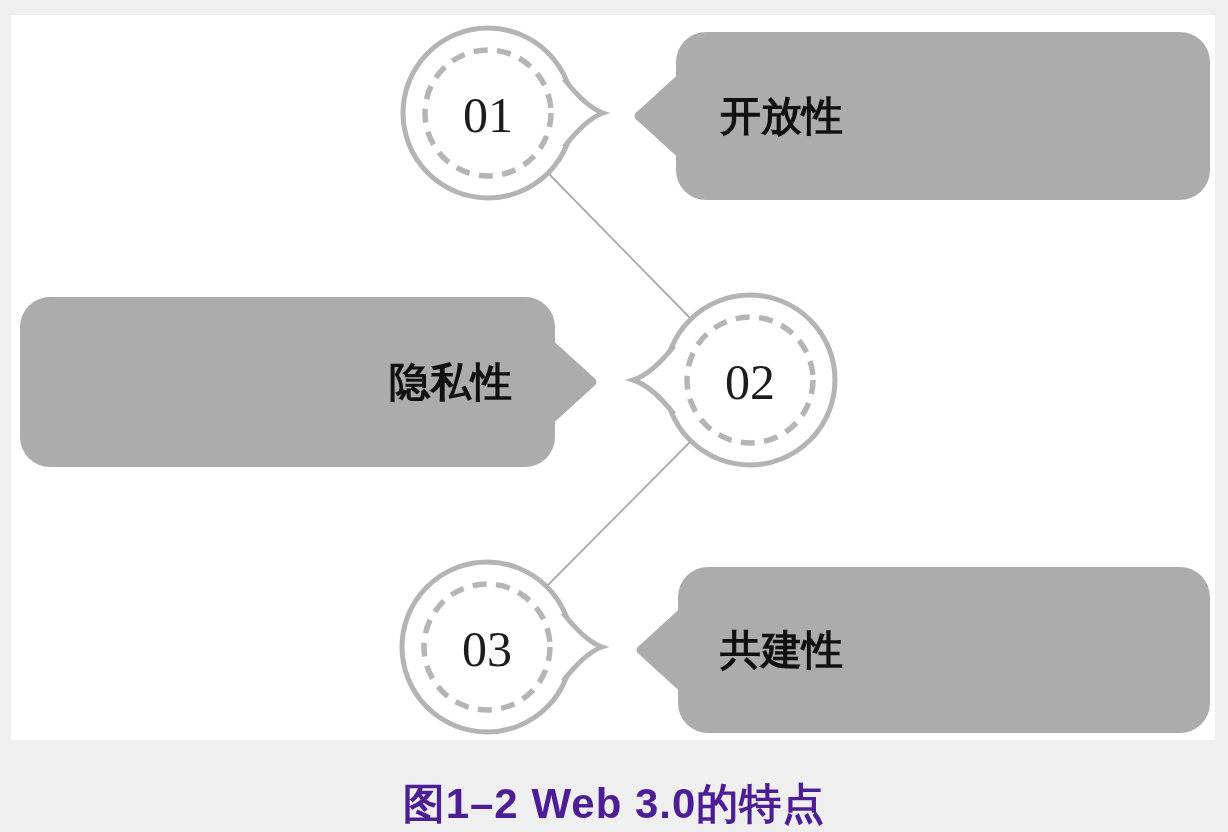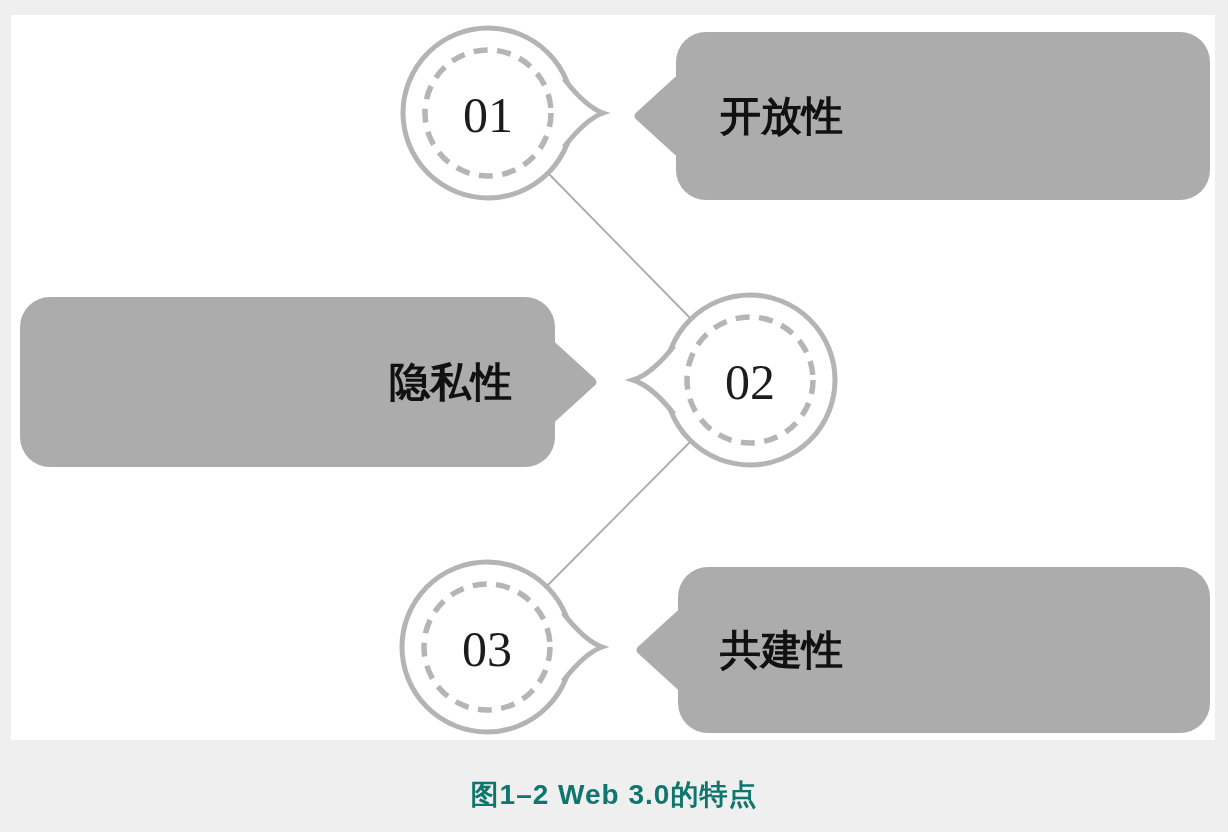--- a/index.html
+++ b/index.html
@@ -38,23 +38,23 @@
     font-weight: 600;
     fill: #111111;
   }
   .caption {
     position: absolute;
     left: 0;
     top: 776px;
     width: 100%;
     text-align: center;
     font-family: "Liberation Sans", sans-serif;
-    font-size: 28px;
+    font-size: 42px;
     font-weight: 700;
-    color: #0f766e;
+    color: #4c1d95;
     letter-spacing: 1px;
   }
 </style>
 </head>
 <body>
 
 <div class="page">
   <div class="panel">
     <svg viewBox="0 0 1204 725" xmlns="http://www.w3.org/2000/svg">
 

